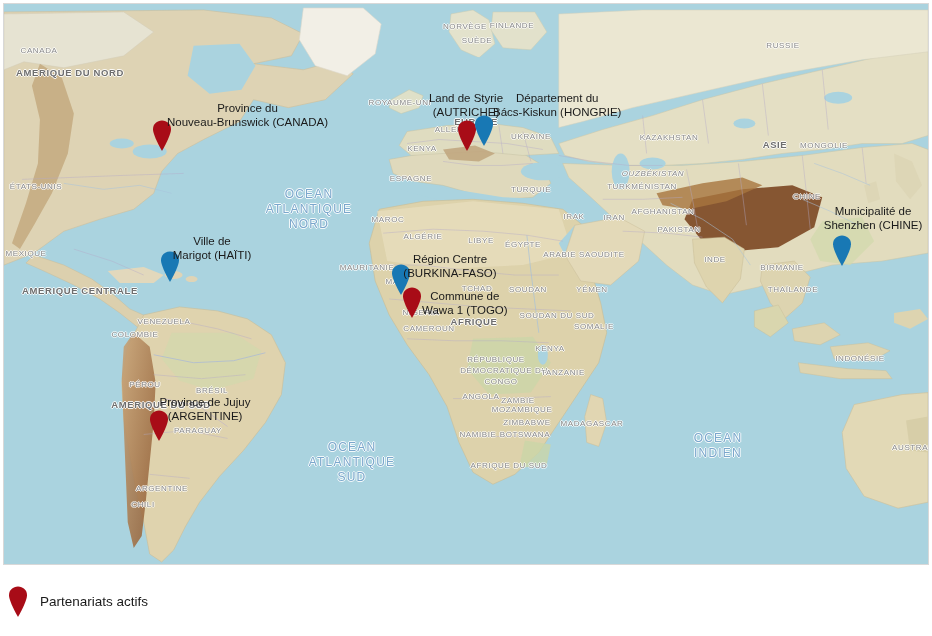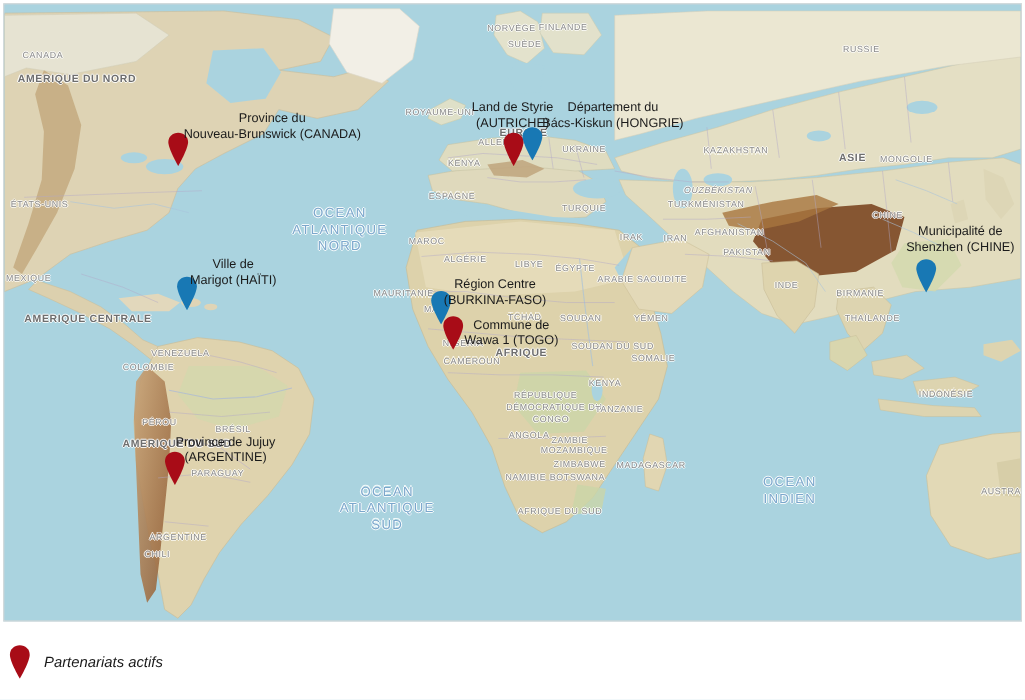--- a/index.html
+++ b/index.html
@@ -83,21 +83,20 @@
 
   
   #legend {
     position: absolute;
     left: 0;
     top: 578px;
     width: 932px;
     height: 46px;
     display: flex;
     align-items: flex-end;
-    font-style: italic;
   }
   .legend-entry {
     display: flex;
     align-items: center;
     height: 100%;
   }
   .legend-entry.first  { margin-left: 8px; }
   .legend-entry.second { margin-left: 46px; }
   .legend-swatch {
     width: 20px;

